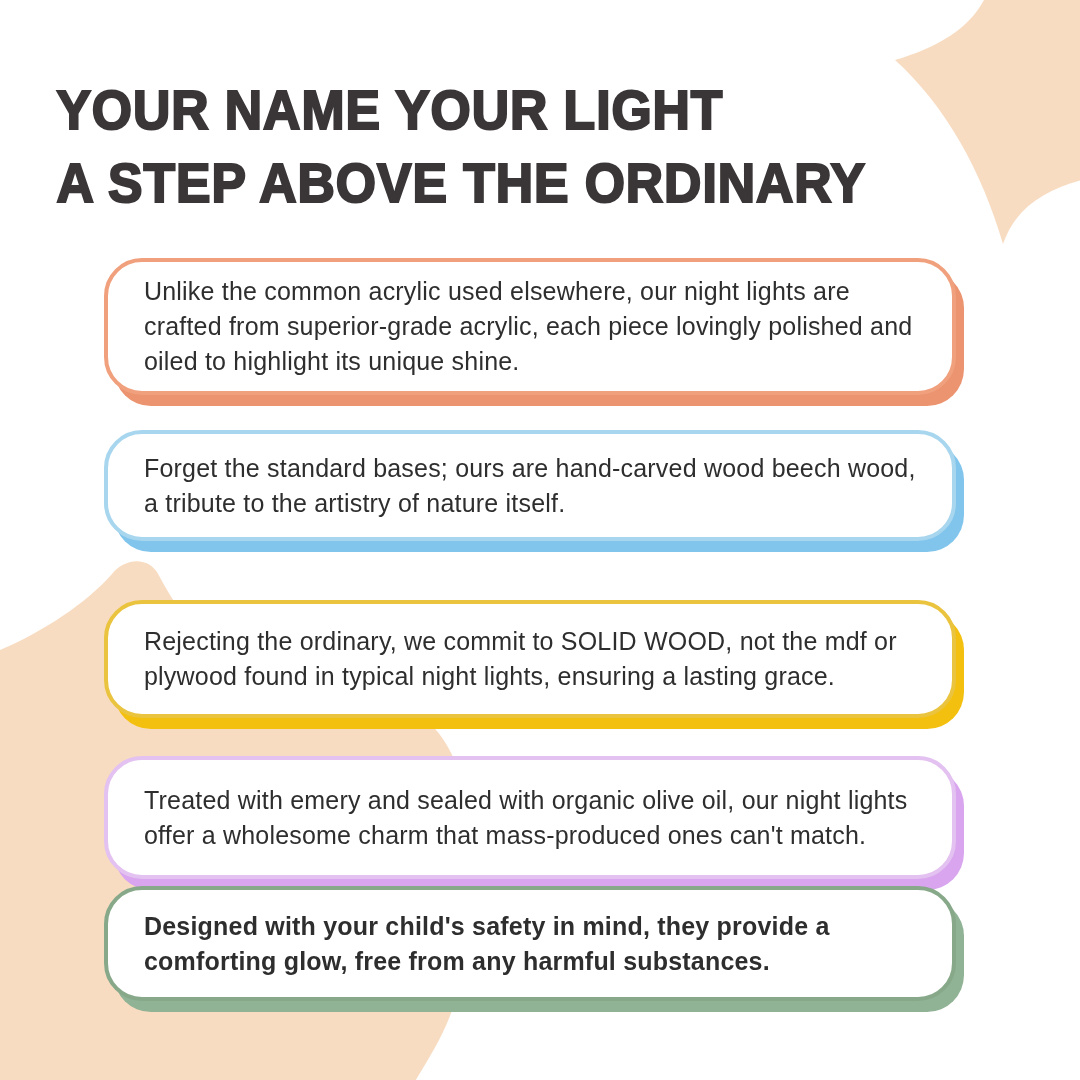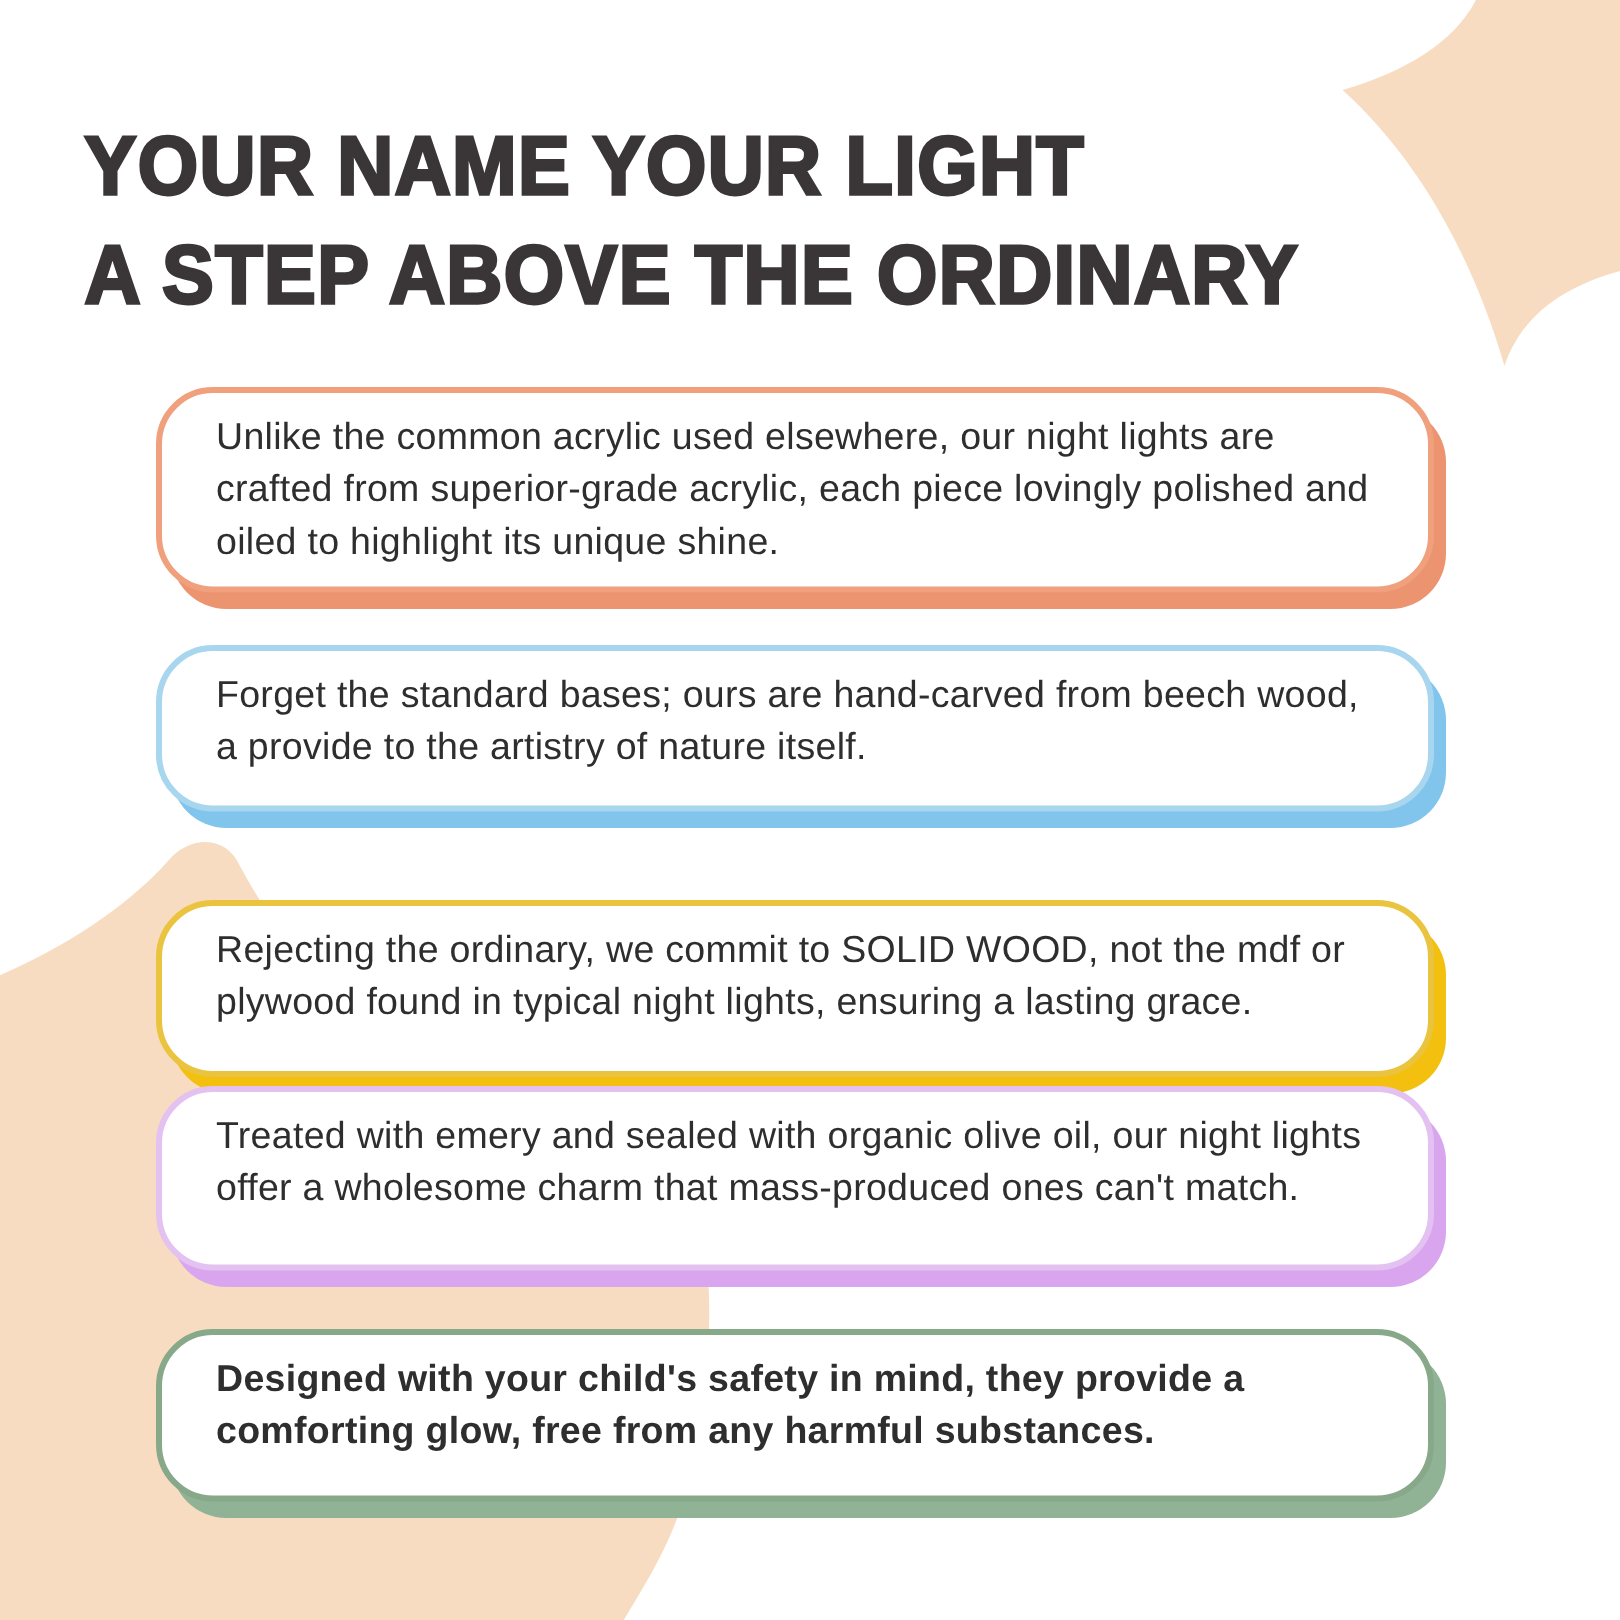--- a/index.html
+++ b/index.html
@@ -21,53 +21,53 @@
     -webkit-text-stroke:2.2px currentColor;
     white-space:nowrap;
   }
   
   .card{
     position:absolute;left:104px;width:852px;box-sizing:border-box;
     background:#fff;
     border:4px solid var(--c,#ccc);
     border-radius:38px;
     box-shadow:9px 12px 0 -1px var(--s,#aaa);
-    display:flex;align-items:flex-start;
+    display:flex;align-items:center;
     z-index:1;
   }
   .card-text{
     margin:0;padding:12px 36px;
     font-size:25px;line-height:35px;letter-spacing:.2px;
     color:var(--text,#2E2E2E);
   }
   .pos1{top:258px;min-height:126px;}
   .pos2{top:430px;min-height:111px;}
   .pos3{top:600px;min-height:118px;}
-  .pos4{top:724px;min-height:123px;}
+  .pos4{top:756px;min-height:123px;}
   .pos5{top:886px;min-height:115px;font-weight:bold;}
 </style>
 </head>
 <body style="--bg: #FFFFFF; --text: #2E2E2E; --blob: #F8DCC2;">
 
 <svg class="blob-layer" viewBox="0 0 1080 1080" aria-hidden="true">
   <path d="M 993,-30 C 988,16 950,44 895,60 C 946,106 982,172 1003,244 C 1016,206 1048,188 1090,178 L 1090,-30 Z"></path>
   <path d="M -20,658 C 30,640 82,608 112,574 C 124,559 146,556 157,572 C 166,588 176,608 192,624 C 243,668 332,681 402,706 C 456,727 468,790 472,848 C 475,902 470,948 456,998 C 446,1034 426,1062 410,1090 L -20,1090 Z"></path>
 </svg>
 
 <header class="headline" style="color: rgb(58, 54, 55);">
   <div class="line">YOUR NAME YOUR LIGHT</div>
   <div class="line">A STEP ABOVE THE ORDINARY</div>
 </header>
 
 <section class="card pos1" style="--c: #F0A07C; --s: #EC9370;">
   <p class="card-text">Unlike the common acrylic used elsewhere, our night lights are crafted from superior-grade acrylic, each piece lovingly polished and oiled to highlight its unique shine.</p>
 </section>
 
 <section class="card pos2" style="--c: #A7D6EE; --s: #81C5ED;">
-  <p class="card-text">Forget the standard bases; ours are hand-carved from beech wood, a provide to the artistry of nature itself.</p>
+  <p class="card-text">Forget the standard bases; ours are hand-carved wood beech wood, a tribute to the artistry of nature itself.</p>
 </section>
 
 <section class="card pos3" style="--c: #EAC33F; --s: #F4C00F;">
   <p class="card-text">Rejecting the ordinary, we commit to SOLID WOOD, not the mdf or plywood found in typical night lights, ensuring a lasting grace.</p>
 </section>
 
 <section class="card pos4" style="--c: #E3C1F0; --s: #D8A5EE;">
   <p class="card-text">Treated with emery and sealed with organic olive oil, our night lights offer a wholesome charm that mass-produced ones can't match.</p>
 </section>
 

